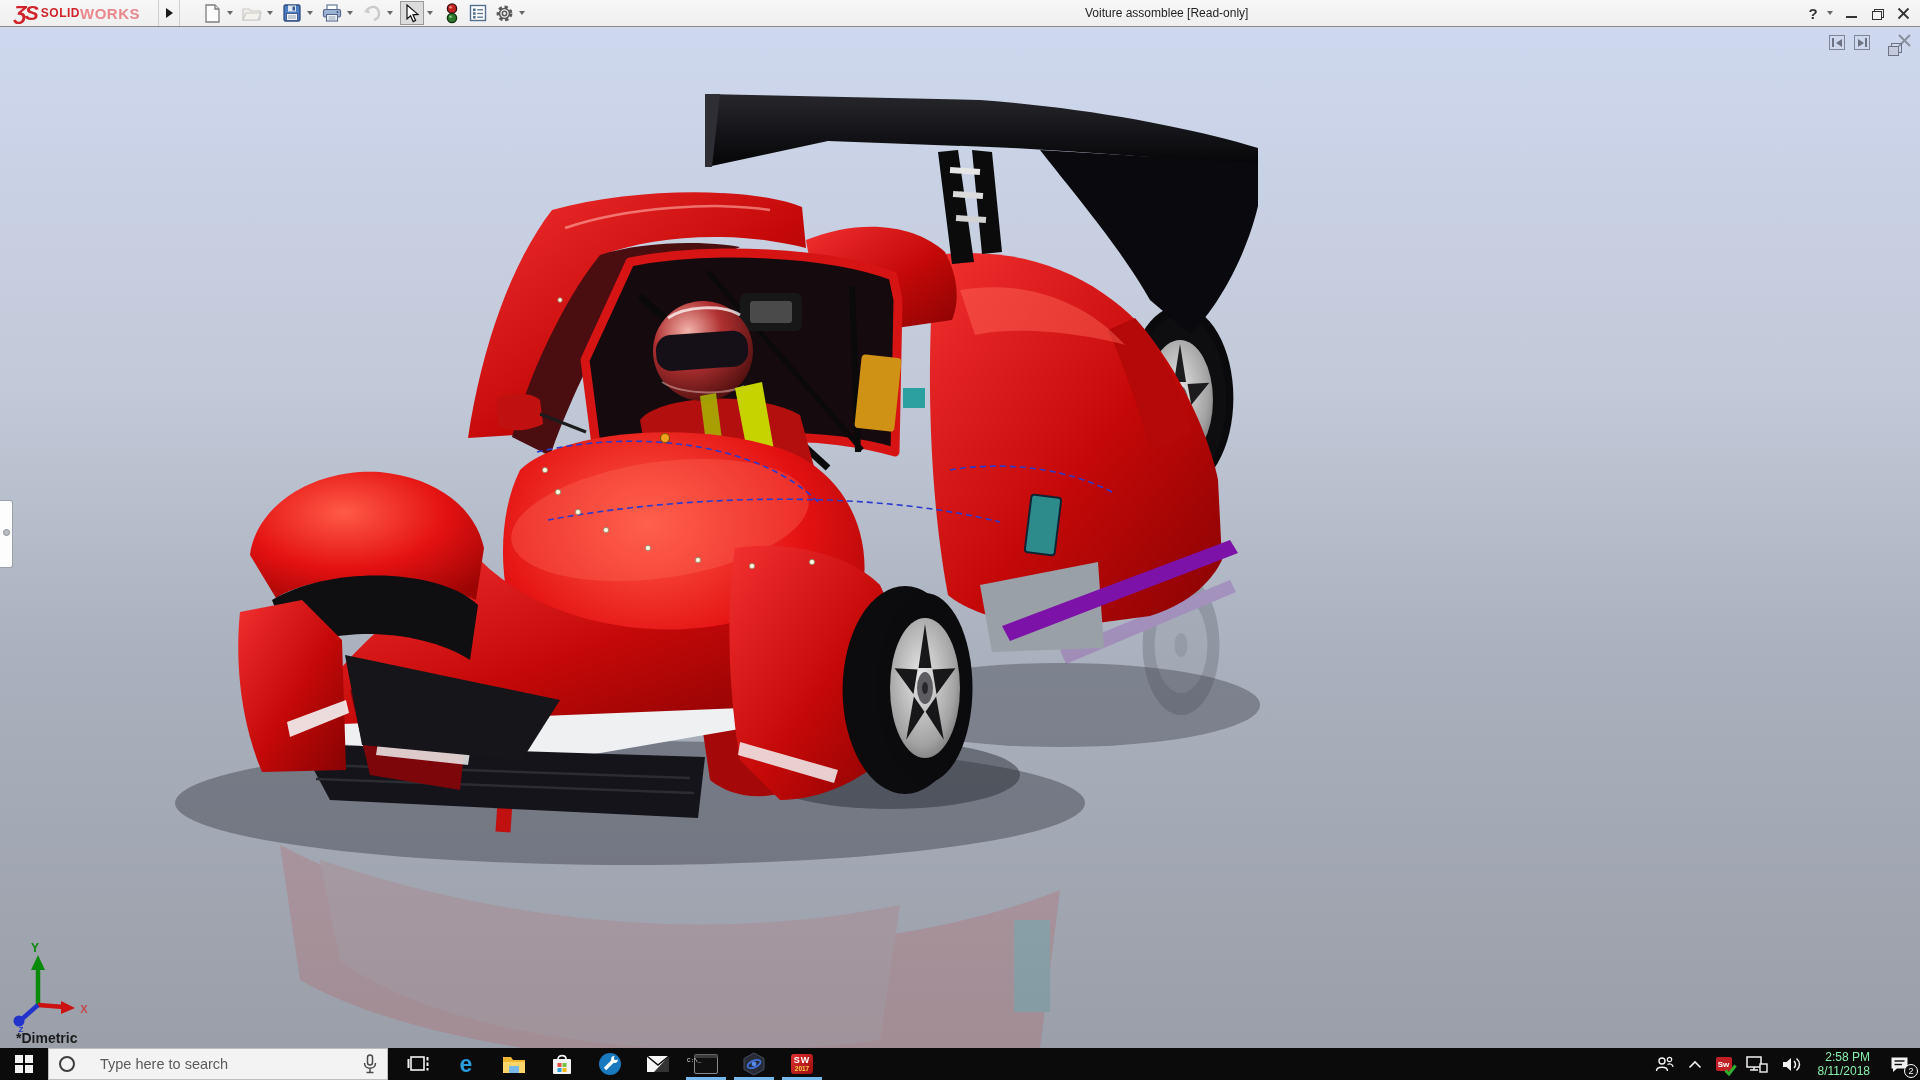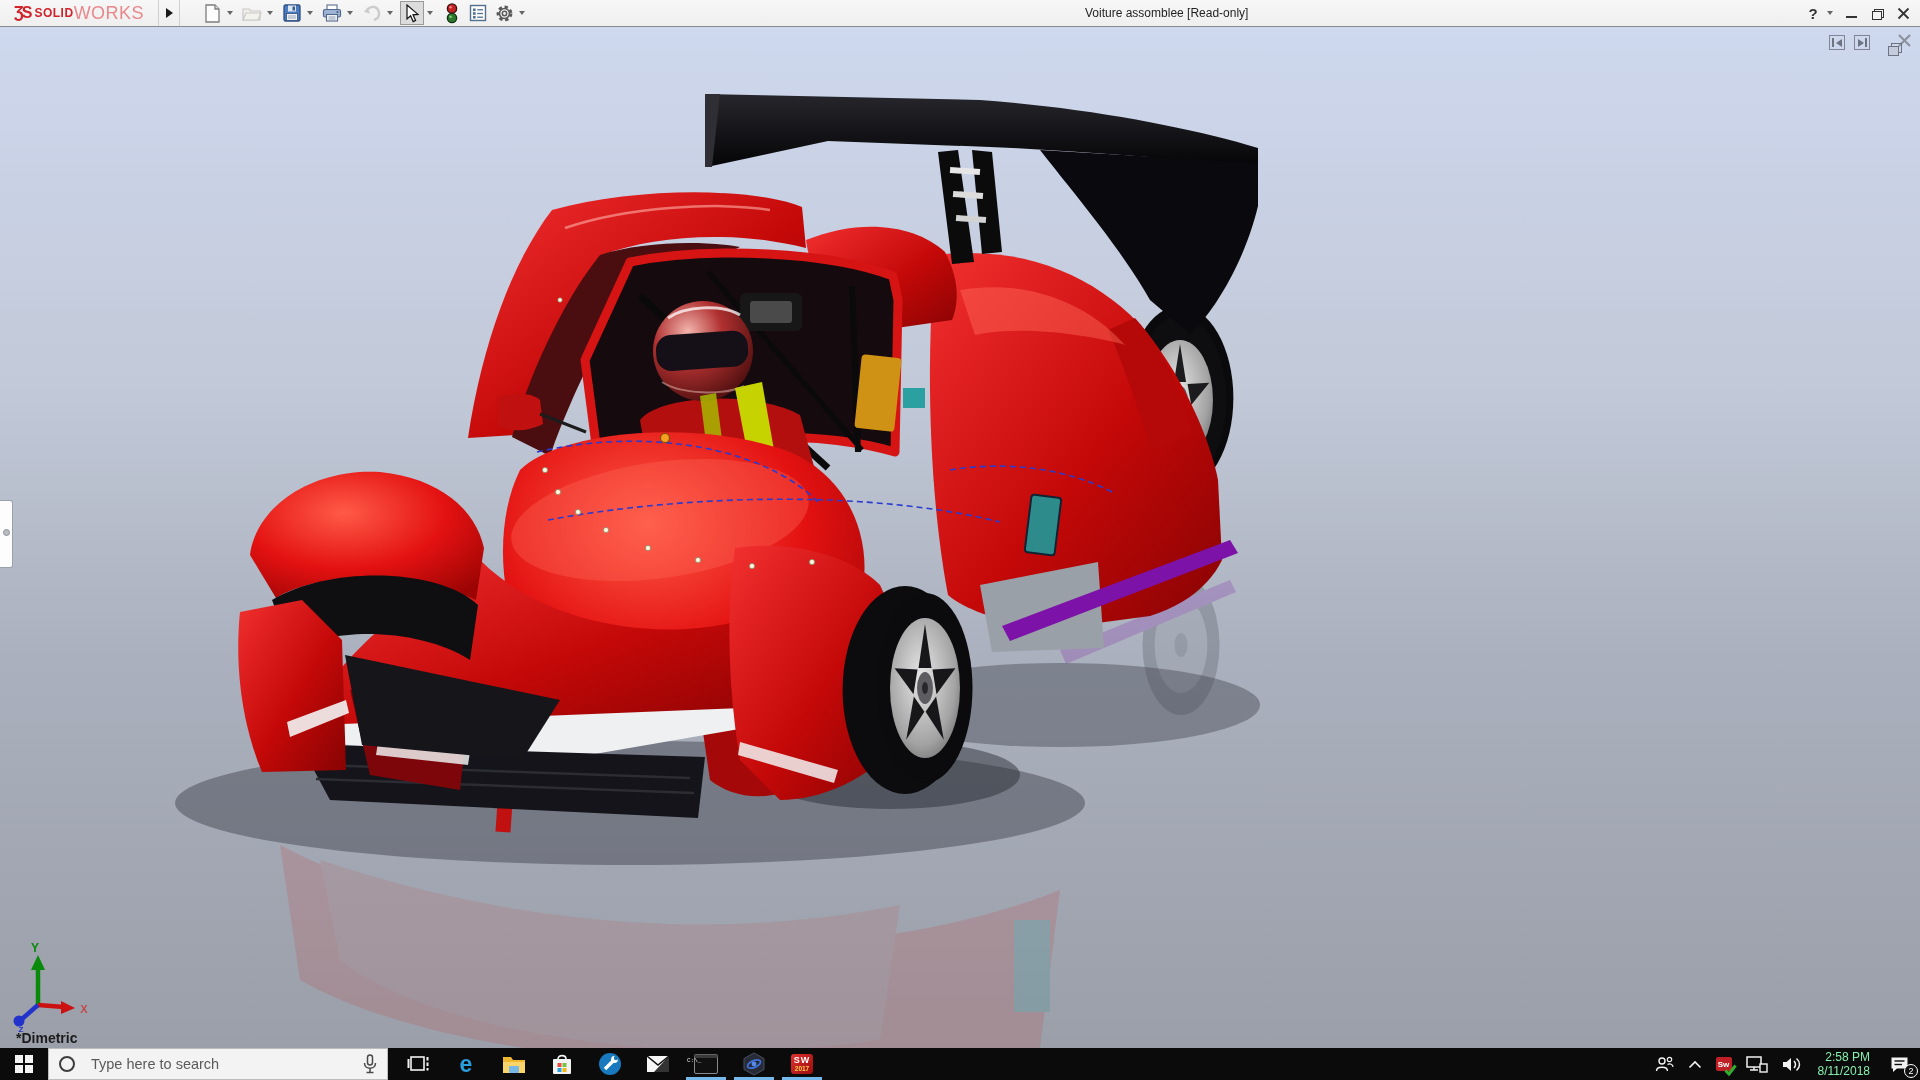--- a/index.html
+++ b/index.html
@@ -3,23 +3,23 @@
 <meta charset="utf-8">
 <style>
   * { margin:0; padding:0; box-sizing:border-box; }
   html,body { width:1920px; height:1080px; overflow:hidden; font-family:"Liberation Sans",sans-serif; }
   .screen { position:relative; width:1920px; height:1080px; background:#f4f4f4; }
 
   
   .titlebar { position:absolute; top:0; left:0; width:1920px; height:27px;
     background:linear-gradient(#f7f7f7,#efefef); border-bottom:1px solid #8a8a8a; }
   .logo { position:absolute; left:14px; top:0; height:26px; display:flex; align-items:center; cursor:pointer; }
-  .logo-mark { font-size:16px; font-weight:bold; color:#d1232a; letter-spacing:-2px; margin-right:4px; }
+  .logo-mark { font-size:21px; font-weight:bold; font-style:italic; color:#d1232a; letter-spacing:-2px; margin-right:4px; }
   .logo-bold { font-size:12px; font-weight:bold; color:#d1232a; letter-spacing:.5px; }
-  .logo-light { font-size:18px; font-weight:normal; color:#e9888c; letter-spacing:.5px; }
+  .logo-light { font-size:15px; font-weight:bold; color:#e9888c; letter-spacing:.5px; }
   .flyout-btn { position:absolute; left:158px; top:0; width:22px; height:26px; border-left:1px solid #d0d0d0;
     border-right:1px solid #d0d0d0; background:transparent; display:flex; align-items:center; justify-content:center; }
   .flyout-tri { width:0; height:0; border-left:7px solid #1a1a1a; border-top:5px solid transparent; border-bottom:5px solid transparent; }
   .toolbar { position:absolute; left:200px; top:0; height:26px; display:flex; align-items:center; gap:2px; }
   .tool { height:24px; min-width:24px; display:flex; align-items:center; justify-content:center;
     background:transparent; border:1px solid transparent; }
   .tool.disabled { opacity:.45; }
   .tool.pressed { background:#dcdcdc; border:1px solid #9a9a9a; }
   .caret { width:0; height:0; border-top:4px solid #666; border-left:3.5px solid transparent;
     border-right:3.5px solid transparent; margin:0 5px 0 1px; }
@@ -52,21 +52,21 @@
   .left-tab .dot { position:absolute; left:3px; top:28px; width:7px; height:7px; border-radius:50%; background:#b9bcc2; border:1px solid #8d9097; }
 
   .view-label { position:absolute; left:16px; top:1003px; font-size:14px; font-weight:bold; color:#1b1b1b; }
   .triad { position:absolute; left:8px; top:913px; width:84px; height:92px; }
 
   
   .taskbar { position:absolute; left:0; top:1048px; width:1920px; height:32px; background:#0b0b0b; display:flex; align-items:stretch; }
   .start-btn { width:48px; display:flex; align-items:center; justify-content:center; }
   .win-logo { display:grid; grid-template-columns:8px 8px; grid-template-rows:8px 8px; gap:1.5px; }
   .win-logo span { background:#f2f2f2; }
-  .search-box { width:340px; background:#f3f3f3; border:1px solid #bdbdbd; display:flex; align-items:center; padding:0 10px; gap:16px; }
+  .search-box { width:340px; background:#f3f3f3; border:1px solid #bdbdbd; display:flex; align-items:center; padding:0 10px; gap:25px; }
   .cortana-ring { width:16px; height:16px; border:2.5px solid #3d3d3d; border-radius:50%; flex:none; }
   .search-text { font-size:14.5px; color:#5a5a5a; flex:1; }
   .apps { display:flex; align-items:stretch; margin-left:6px; }
   .app { position:relative; width:48px; display:flex; align-items:center; justify-content:center; }
   .app .underline { position:absolute; bottom:0; left:4px; right:4px; height:3px; background:#76b9ed; }
   .edge-glyph { font-size:23px; font-weight:bold; color:#2a9ddc; line-height:1; }
   .tray { margin-left:auto; display:flex; align-items:center; gap:6px; padding-right:4px; }
   .tray-btn { height:32px; display:flex; align-items:center; justify-content:center; padding:0 4px; position:relative; }
   .clock { text-align:right; color:#86efac; font-size:12px; line-height:14px; padding:0 6px; }
   .badge { position:absolute; right:-2px; bottom:2px; width:14px; height:14px; border-radius:50%; background:#111;

